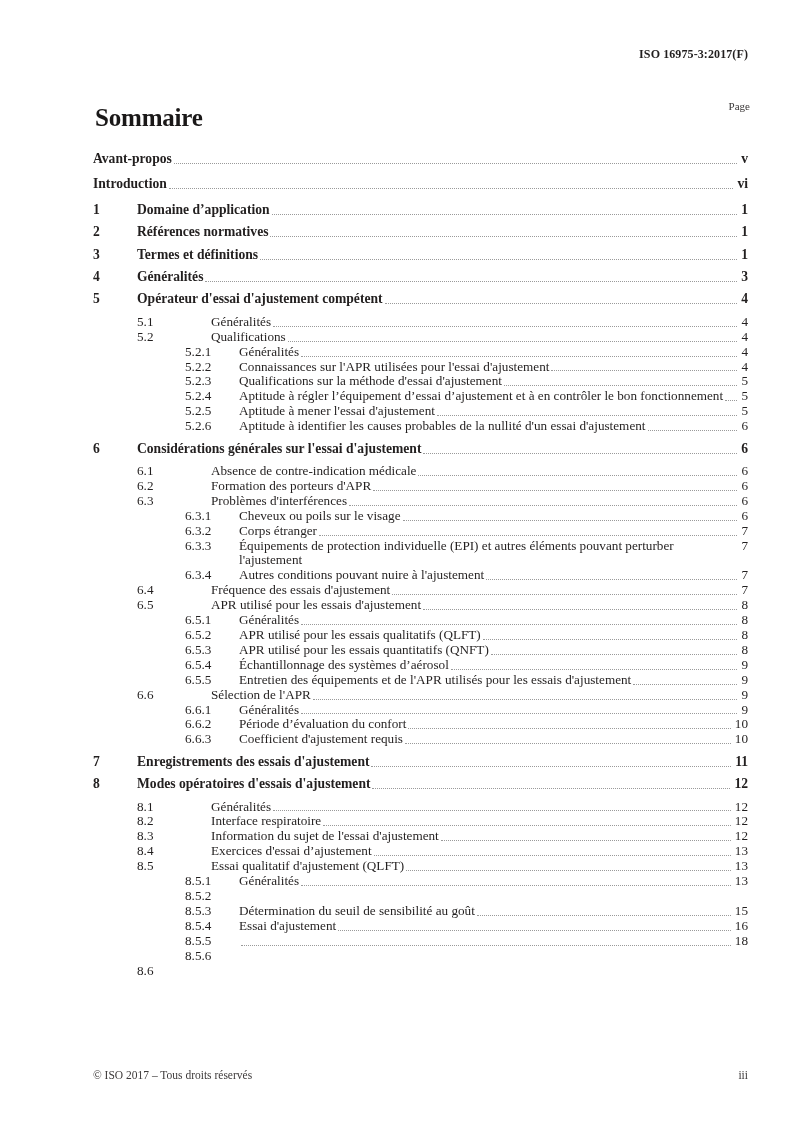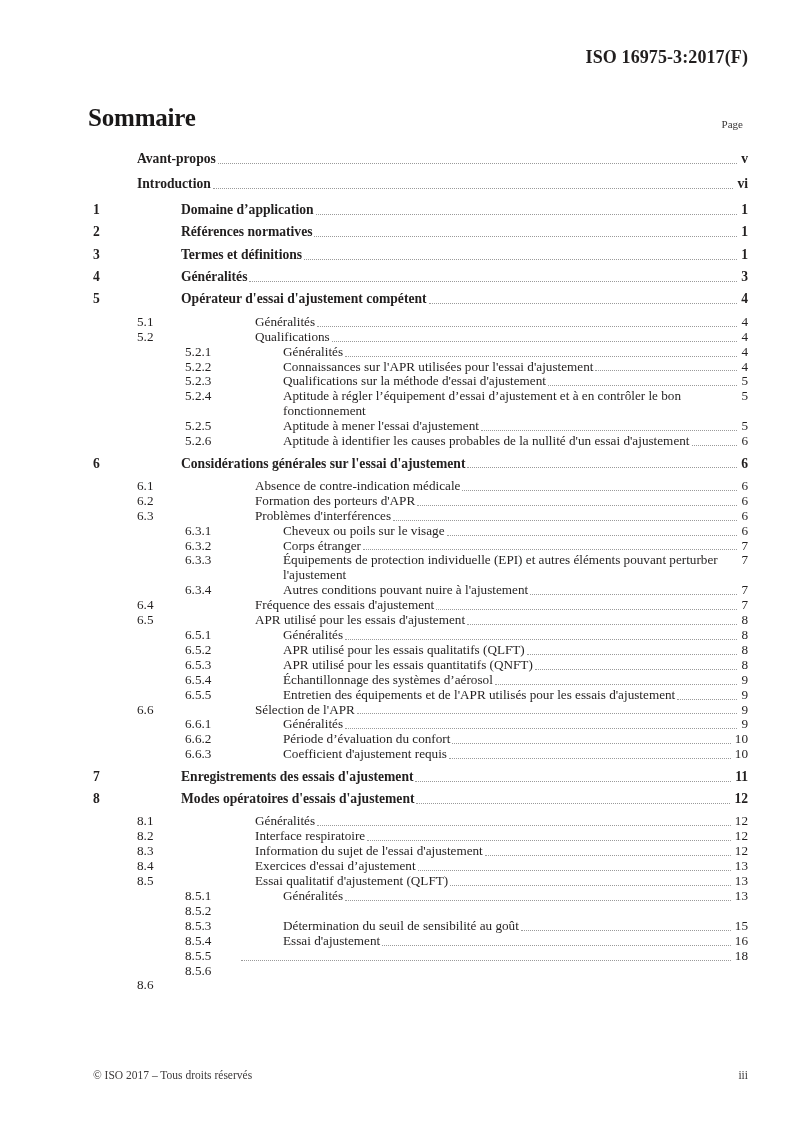--- a/index.html
+++ b/index.html
@@ -26,33 +26,33 @@
 
   
   .doc-header {
     position: absolute;
     left: 93px;
     top: 47px;
     width: 655px;
     text-align: right;
     font-family: "Liberation Serif", serif;
     font-weight: bold;
-    font-size: 18px;
+    font-size: 12px;
     letter-spacing: 0.1px;
     color: #221f1f;
   }
 
   
   .title-row {
     position: absolute;
-    left: 88px;
+    left: 95px;
     top: 103px;
     width: 655px;
     display: flex;
-    align-items: flex-end;
+    align-items: flex-start;
     justify-content: space-between;
   }
   .doc-title {
     font-family: "Liberation Serif", serif;
     font-weight: bold;
     font-size: 25px;
     line-height: 30px;
     letter-spacing: -0.2px;
     color: #1a1818;
   }
@@ -92,21 +92,20 @@
     min-width: 0;
   }
   .toc-entry .titleline {
     display: flex;
     align-items: baseline;
     width: 100%;
   }
   .toc-entry .ttxt {
     flex: 0 1 auto;
     white-space: normal;
-    margin-left: 44px;
   }
   .toc-entry .leader {
     flex: 1 1 auto;
     min-width: 4px;
     align-self: flex-end;
     position: relative;
     height: 13px;
   }
   .toc-entry .leader::after {
     content: "";

